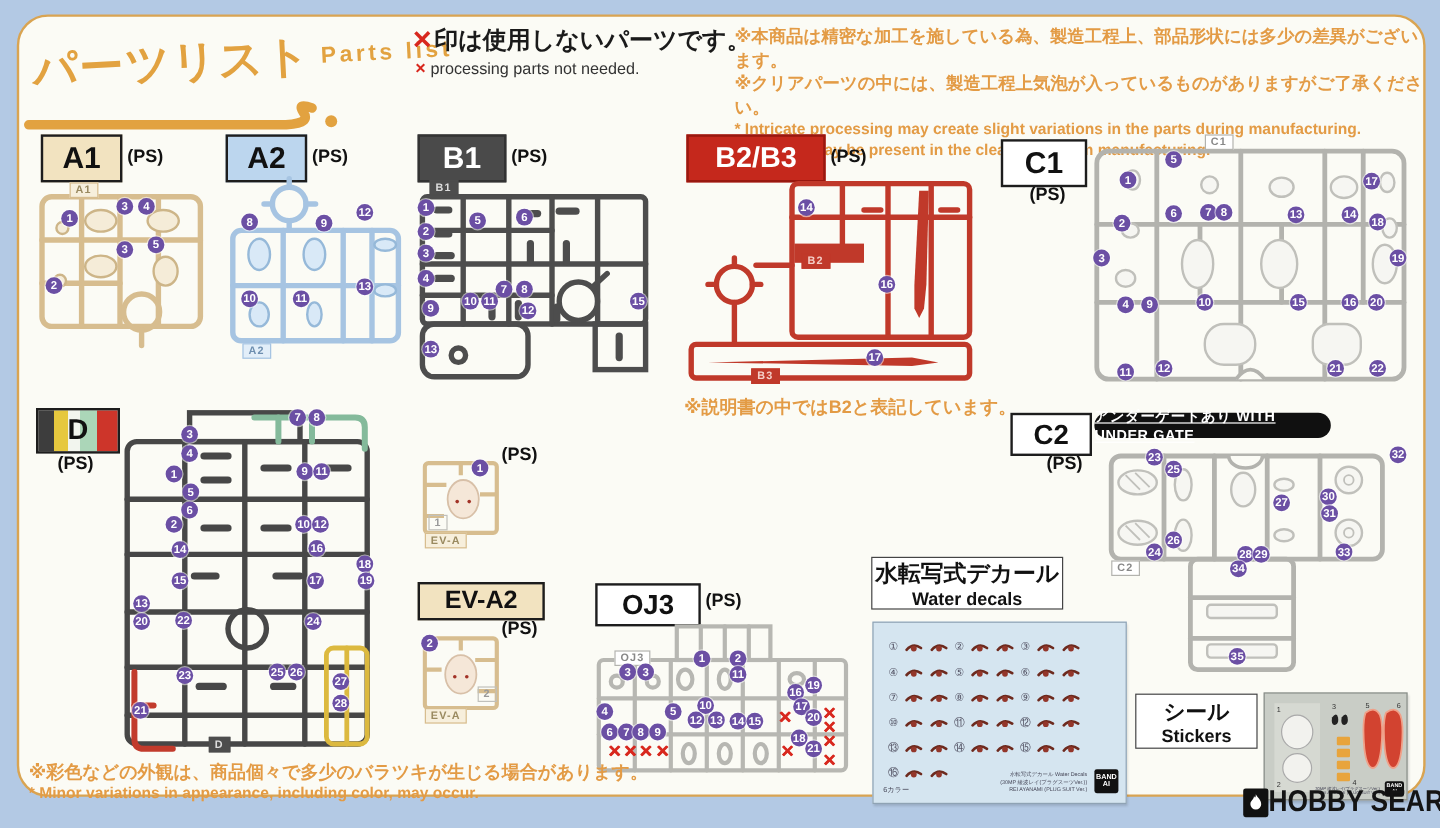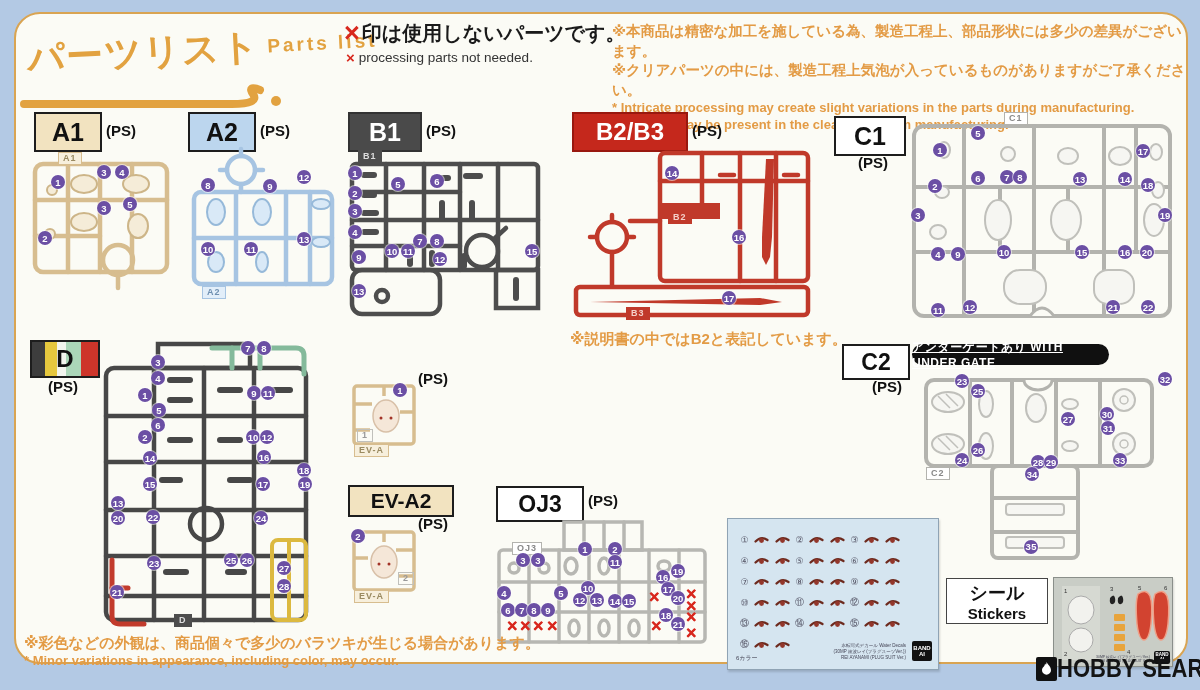--- a/index.html
+++ b/index.html
@@ -553,20 +553,24 @@
       <div class="xm" style="left: 195px; top: 86px;">×</div>
       <div class="xm" style="left: 195px; top: 97px;">×</div>
       <div class="xm" style="left: 195px; top: 113px;">×</div>
       <div class="rtag t-white" style="left: 16px; top: 22px;">OJ3</div>
     </div>
 
   <div class="onote abs" style="left:570px;top:330px;">
     <div class="jp">※説明書の中ではB2と表記しています。</div>
   </div>
 
+  <div class="secbox" style="left:726px;top:464px;width:158px;height:42px;">
+    <div class="jp" style="font-size:19px;">水転写式デカール</div>
+    <div class="en" style="font-size:15px;">Water decals</div>
+  </div>
   <div class="decal-sheet">
     <div class="decal-rows">
         <div class="decal-row">
           <span class="decal-num">①</span>
           <svg width="15" height="9" class="eye">
             <path d="M1.5,6.5 Q7,0.5 13.5,5" stroke="#6d2a1e" stroke-width="2.2" fill="none" stroke-linecap="round"></path>
             <circle cx="7.5" cy="5.5" r="2.4" fill="#93362a"></circle>
           </svg>
           <svg width="15" height="9" class="eye">
             <path d="M1.5,6.5 Q7,0.5 13.5,5" stroke="#6d2a1e" stroke-width="2.2" fill="none" stroke-linecap="round"></path>

